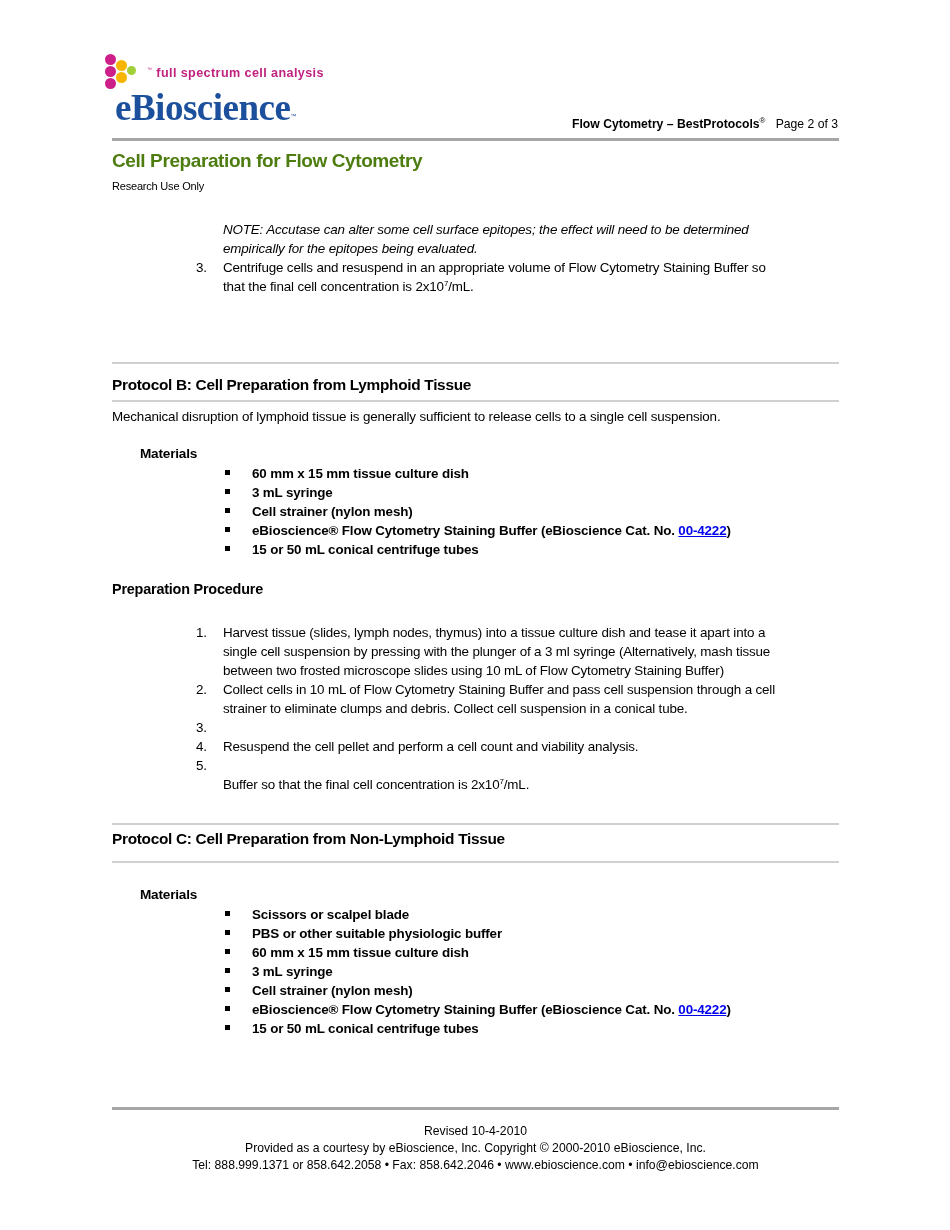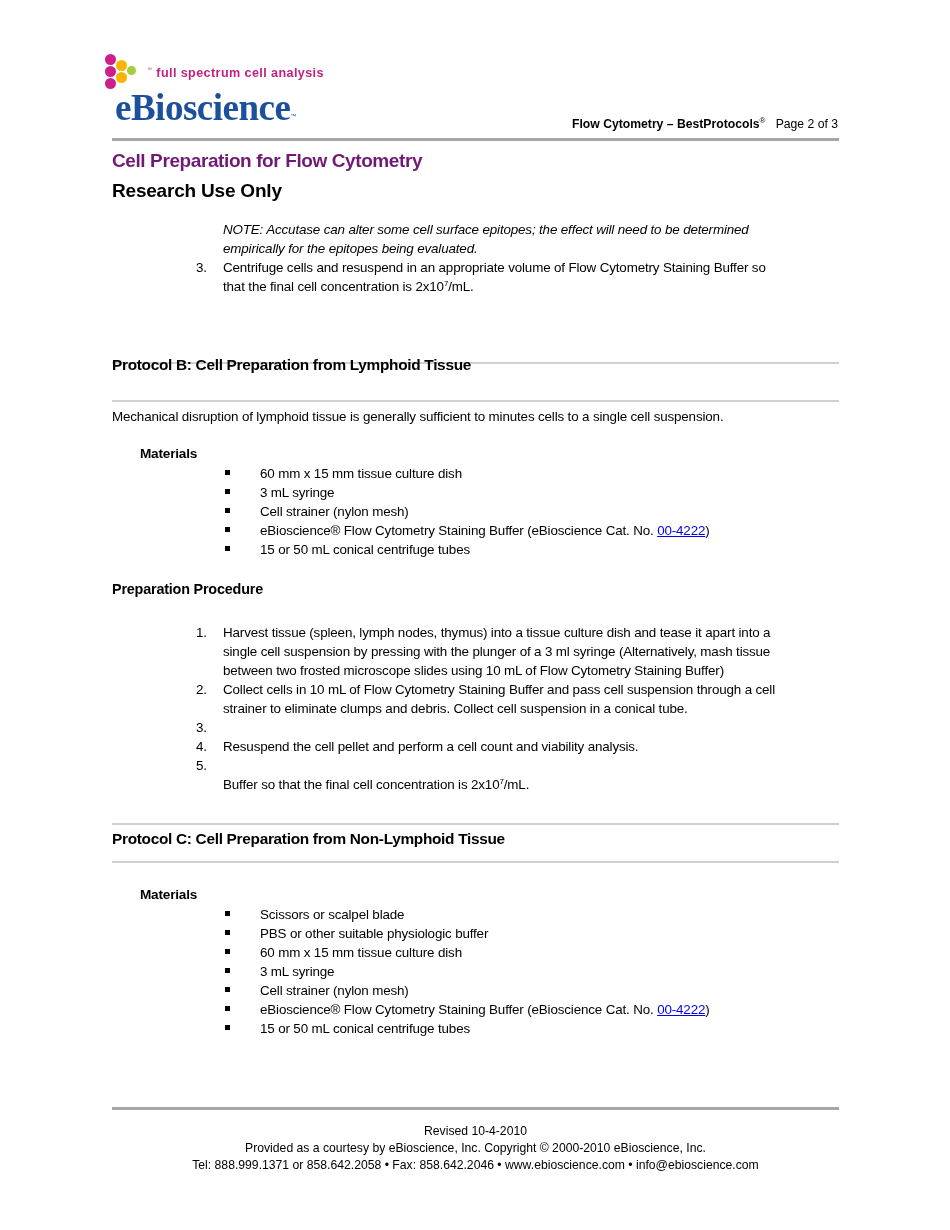--- a/index.html
+++ b/index.html
@@ -19,28 +19,28 @@
              white-space: nowrap; letter-spacing: 0.4px; }
   .tm-small { font-size: 5px; vertical-align: top; font-weight: normal; }
   .brand { position: absolute; left: 10px; top: 34px; font-family: "Liberation Serif", serif;
            font-weight: bold; font-size: 37px; letter-spacing: -0.5px; white-space: nowrap; line-height: 40px; }
   .brand .tm { font-size: 6px; vertical-align: top; font-family: "Liberation Sans", sans-serif; font-weight: normal; position: relative; top: 8px; }
 
   .rule-thick { position: absolute; left: 112px; width: 727px; height: 3px; background: #a6a6a6; }
   .rule-thin { position: absolute; left: 112px; width: 727px; height: 2px; background: #d0d0d0; }
 
   .title { position: absolute; left: 112px; top: 150px; font-size: 19px; font-weight: bold; white-space: nowrap; letter-spacing: -0.4px; }
-  .subtitle { position: absolute; left: 112px; top: 180px; font-size: 19px; font-weight: bold; white-space: nowrap; letter-spacing: -0.2px; }
+  .subtitle { position: absolute; left: 112px; top: 180px; font-size: 11px; font-weight: normal; white-space: nowrap; letter-spacing: -0.2px; }
   .sec-head { position: absolute; left: 112px; font-size: 15.4px; font-weight: bold; white-space: nowrap; letter-spacing: -0.3px; }
   .sub-head { position: absolute; font-size: 13.6px; font-weight: bold; white-space: nowrap; letter-spacing: -0.2px; }
   .ital { font-style: italic; }
   .num { position: absolute; left: 196px; width: 20px; text-align: left; }
   .item { position: absolute; left: 223px; }
   .bullet { position: absolute; left: 225px; width: 5px; height: 5px; background: #000; }
-  .bul-txt { position: absolute; left: 260px; }
+  .bul-txt { position: absolute; left: 252px; font-weight: bold; }
   a.link { color: #0000ee; text-decoration: underline; }
   sup.exp { font-size: 8px; line-height: 0; vertical-align: super; }
 
   .footer { position: absolute; left: 112px; width: 727px; text-align: center; font-size: 12.2px; white-space: nowrap; line-height: 17px; }
 </style>
 </head>
 <body>
 
 <div class="page">
 
@@ -54,51 +54,51 @@
     <div class="dot" style="left:0;top:24px;background:#cc1f8a"></div>
     <div class="dot" style="left:11px;top:6px;background:#f7b500"></div>
     <div class="dot" style="left:11px;top:18px;background:#f7b500"></div>
     <div class="dot" style="left:22px;top:12px;background:#a3cf3a;width:9px;height:9px"></div>
     <div class="tagline" style="color:#c0237f"><span class="tm-small">™</span> <span>full spectrum cell analysis</span></div>
     <div class="brand" style="color:#1c4f9c"><span>eBioscience</span><span class="tm">™</span></div>
   </div>
 
   <div class="rule-thick" style="top:138px"></div>
 
-  <div class="title" style="color:#701a75">Cell Preparation for Flow Cytometry</div>
+  <div class="title" style="color:#4d7c0f">Cell Preparation for Flow Cytometry</div>
   <div class="subtitle">Research Use Only</div>
 
   <div class="abs txt ital item" style="top:220px">NOTE:  Accutase can alter some cell surface epitopes; the effect will need to be determined</div>
   <div class="abs txt ital item" style="top:239px">empirically for the epitopes being evaluated.</div>
   <div class="abs txt num" style="top:258px">3.</div>
   <div class="abs txt item" style="top:258px">Centrifuge cells and resuspend in an appropriate volume of Flow Cytometry Staining Buffer so</div>
   <div class="abs txt item" style="top:277px"><span>that the final cell concentration is 2x10</span><sup class="exp">7</sup><span>/mL.</span></div>
 
   <div class="rule-thin" style="top:362px"></div>
-  <div class="sec-head" style="top:356px">Protocol B: Cell Preparation from Lymphoid Tissue</div>
+  <div class="sec-head" style="top:376px">Protocol B: Cell Preparation from Lymphoid Tissue</div>
   <div class="rule-thin" style="top:400px"></div>
-  <div class="abs txt" style="left:112px;top:407px">Mechanical disruption of lymphoid tissue is generally sufficient to minutes cells to a single cell suspension.</div>
+  <div class="abs txt" style="left:112px;top:407px">Mechanical disruption of lymphoid tissue is generally sufficient to release cells to a single cell suspension.</div>
 
   <div class="sub-head" style="left:140px;top:446px">Materials</div>
 
   <div class="bullet" style="top:470px"></div>
   <div class="abs txt bul-txt" style="top:464px">60 mm x 15 mm tissue culture dish</div>
   <div class="bullet" style="top:489px"></div>
   <div class="abs txt bul-txt" style="top:483px">3 mL syringe</div>
   <div class="bullet" style="top:508px"></div>
   <div class="abs txt bul-txt" style="top:502px">Cell strainer (nylon mesh)</div>
   <div class="bullet" style="top:527px"></div>
   <div class="abs txt bul-txt" style="top:521px"><span>eBioscience® Flow Cytometry Staining Buffer (eBioscience Cat. No. </span><a class="link">00-4222</a><span>)</span></div>
   <div class="bullet" style="top:546px"></div>
   <div class="abs txt bul-txt" style="top:540px">15 or 50 mL conical centrifuge tubes</div>
 
   <div class="sub-head" style="left:112px;top:581px;font-size:14.4px">Preparation Procedure</div>
 
   <div class="abs txt num" style="top:623px">1.</div>
-  <div class="abs txt item" style="top:623px">Harvest tissue (spleen, lymph nodes, thymus) into a tissue culture dish and tease it apart into a</div>
+  <div class="abs txt item" style="top:623px">Harvest tissue (slides, lymph nodes, thymus) into a tissue culture dish and tease it apart into a</div>
   <div class="abs txt item" style="top:642px">single cell suspension by pressing with the plunger of a 3 ml syringe (Alternatively, mash tissue</div>
   <div class="abs txt item" style="top:661px">between two frosted microscope slides using 10 mL of Flow Cytometry Staining Buffer)</div>
 
   <div class="abs txt num" style="top:680px">2.</div>
   <div class="abs txt item" style="top:680px">Collect cells in 10 mL of Flow Cytometry Staining Buffer and pass cell suspension through a cell</div>
   <div class="abs txt item" style="top:699px">strainer to eliminate clumps and debris. Collect cell suspension in a conical tube.</div>
 
   <div class="abs txt num" style="top:718px">3.</div>
 
   <div class="abs txt num" style="top:737px">4.</div>

